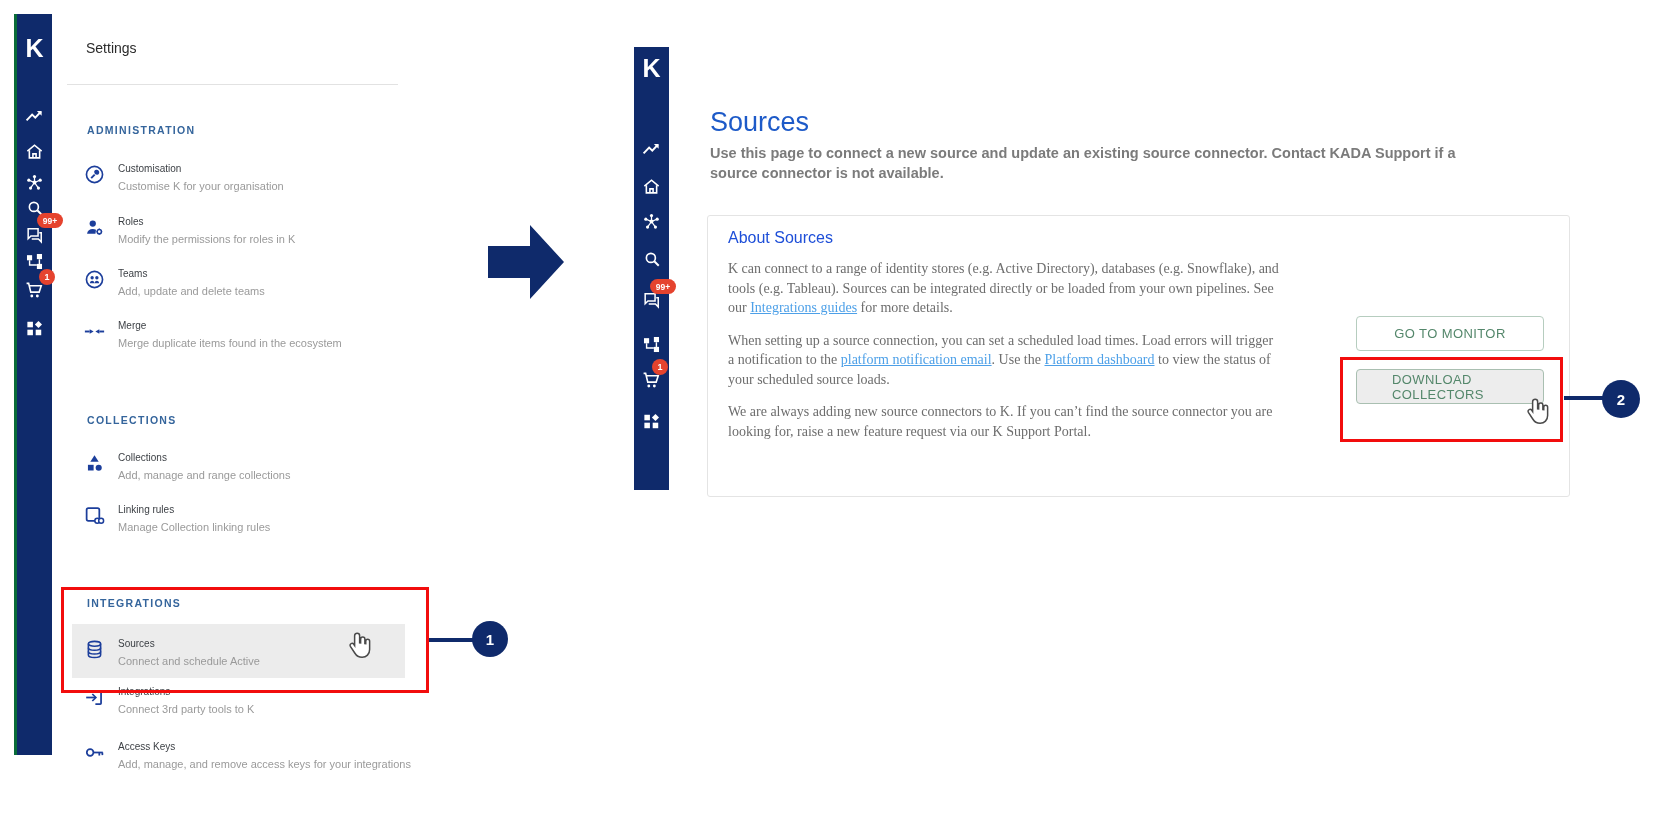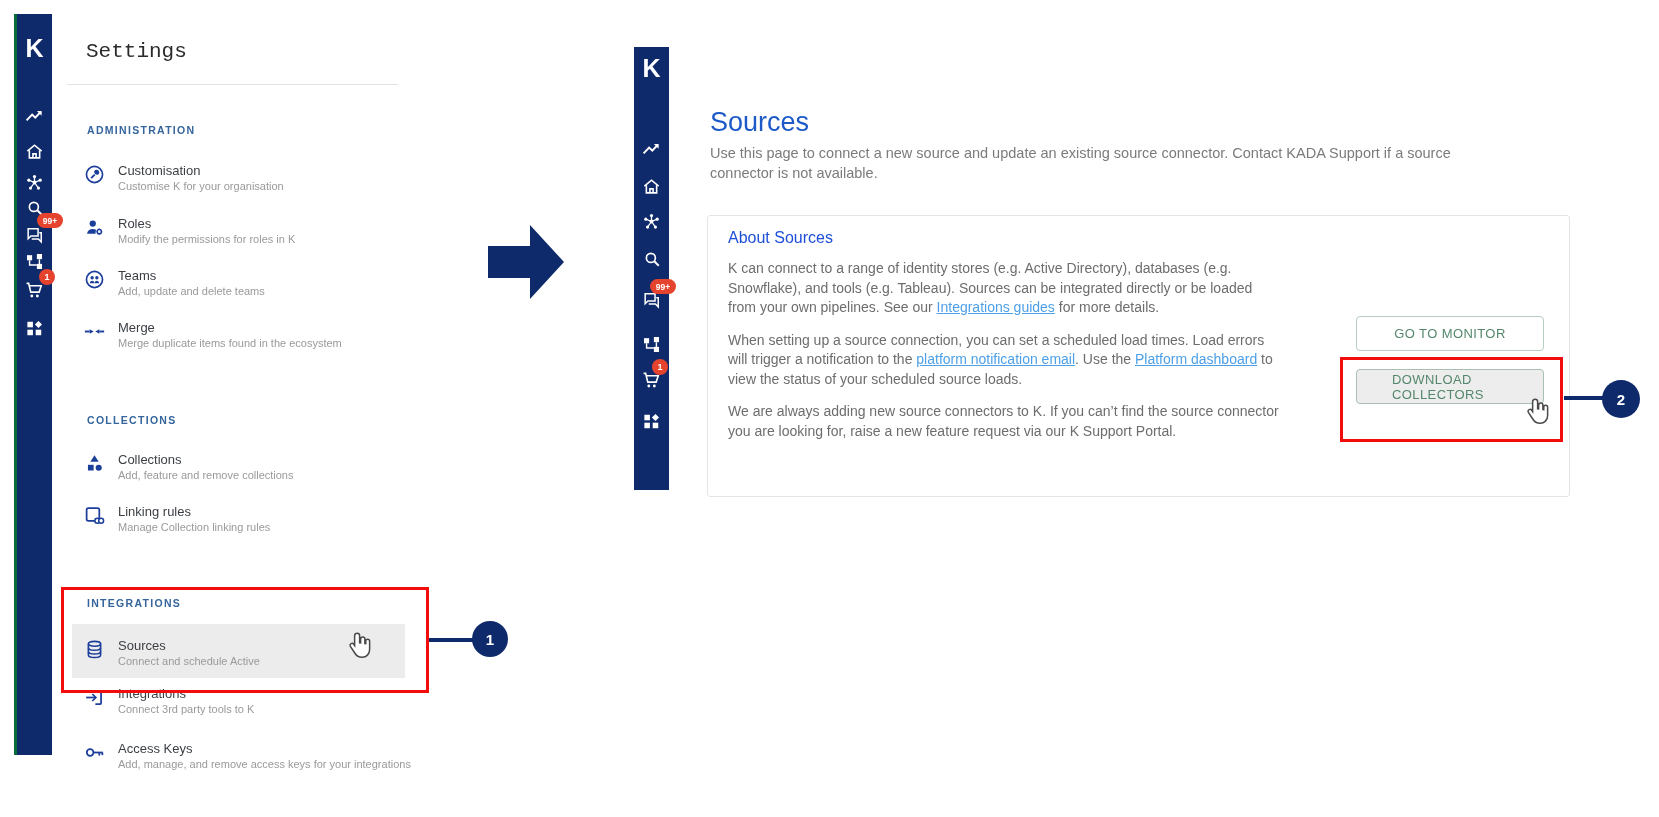--- a/index.html
+++ b/index.html
@@ -7,36 +7,36 @@
   
   .sidebar{position:absolute;background:#0f2a6b;box-sizing:border-box;}
   .sidebar.greenedge{border-left:3px solid #0a6c38;}
   .klogo{position:absolute;left:50%;transform:translateX(-50%);color:#fff;font-size:25px;font-weight:700;line-height:1;}
   .sbicon{position:absolute;left:50%;transform:translateX(-50%);width:20px;height:20px;display:flex;align-items:center;justify-content:center;cursor:pointer;}
   .sbicon svg{display:block;}
   .badge{position:absolute;background:#e5432e;color:#fff;font-weight:700;border-radius:9px;display:flex;align-items:center;justify-content:center;z-index:3;}
   .badge.pill{width:26px;height:15px;font-size:8.5px;}
   .badge.dot{width:16px;height:16px;font-size:9px;border-radius:50%;}
   
-  .settings-title{position:absolute;font-size:21px;color:#2b2b2b;font-family:Liberation Mono, monospace;}
+  .settings-title{position:absolute;font-size:14px;color:#2b2b2b;}
   .divider{position:absolute;height:1px;background:#e2e2e2;}
   .sec-label{position:absolute;font-size:10.5px;font-weight:700;letter-spacing:1.3px;color:#35659c;}
   .nav-item{position:absolute;width:333px;cursor:pointer;}
   .nav-icon{position:absolute;left:0;top:1px;width:21px;height:21px;}
-  .nav-title{position:absolute;left:34px;top:0;font-size:13px;color:#3b3f44;white-space:nowrap;}
+  .nav-title{position:absolute;left:34px;top:0;font-size:10px;color:#3b3f44;white-space:nowrap;}
   .nav-sub{position:absolute;left:34px;top:17px;font-size:11px;color:#9a9a9a;white-space:nowrap;}
   .row-highlight{position:absolute;background:#ececec;}
   
   .redbox{position:absolute;border:3px solid #f20d0d;box-sizing:border-box;z-index:5;pointer-events:none;}
   .connector{position:absolute;height:4px;background:#0f2a6b;z-index:5;}
   .callout{position:absolute;background:#0f2a6b;border-radius:50%;color:#fff;font-weight:700;display:flex;align-items:center;justify-content:center;z-index:6;}
   .cursor{position:absolute;z-index:7;}
   
   .page-title{position:absolute;font-size:27px;color:#1d5ac8;}
-  .page-desc{position:absolute;font-size:14.5px;line-height:20px;color:#7b7b7b;}
+  .page-desc{position:absolute;font-size:14.5px;line-height:20px;color:#7b7b7b;font-weight:bold;}
   .card{position:absolute;background:#fff;border:1px solid #e4e4e4;border-radius:3px;box-sizing:border-box;}
   .card-title{position:absolute;font-size:16px;color:#1d4ed8;}
   .card-body{position:absolute;font-size:14px;line-height:19.5px;color:#6d6d6d;}
   .card-body p{margin:0 0 13px 0;}
   .card-body a{color:#4da0e8;text-decoration:underline;cursor:pointer;}
   .btn{position:absolute;width:188px;display:flex;align-items:center;justify-content:center;font-size:13px;font-weight:500;letter-spacing:.4px;border-radius:4px;box-sizing:border-box;cursor:pointer;}
   .btn.primary{height:33px;background:#1cd264;color:#0e6e3c;border:none;}
   .btn.outline{height:35px;background:#fff;border:1px solid #b6cdbf;color:#54876b;}
   .btn.hovered{height:35px;background:#ededed;border:1px solid #a9bfb1;color:#54876b;padding-left:35px;}
   .arrow-shape{position:absolute;z-index:2;}
@@ -189,21 +189,21 @@
 
   <div class="nav-item" style="left:84px;top:452px;">
     <span class="nav-icon">
       <svg width="21" height="21" viewBox="0 0 24 24">
           <polygon points="12,2.5 16.8,10 7.2,10" fill="#1c3e9b"></polygon>
           <rect x="4.5" y="13.5" width="6.5" height="6.5" fill="#1c3e9b"></rect>
           <circle cx="16.8" cy="16.8" r="3.5" fill="#1c3e9b"></circle>
         </svg>
     </span>
     <span class="nav-title">Collections</span>
-    <span class="nav-sub">Add, feature and remove collections</span>
+    <span class="nav-sub">Add, manage and range collections</span>
   </div>
 
   <div class="nav-item" style="left:84px;top:504px;">
     <span class="nav-icon">
       <svg width="21" height="21" viewBox="0 0 24 24">
           <rect x="3" y="3.5" width="14.5" height="14.5" rx="2" fill="none" stroke="#1c3e9b" stroke-width="2"></rect>
           <circle cx="15.2" cy="18" r="2.8" fill="#fff" stroke="#1c3e9b" stroke-width="1.7"></circle>
           <circle cx="19.6" cy="18" r="2.8" fill="#fff" stroke="#1c3e9b" stroke-width="1.7"></circle>
         </svg>
     </span>
@@ -343,21 +343,21 @@
           </g>
         </svg>
     </div>
   </div>
 
   <div class="page-title" style="left:710px;top:107px;">Sources</div>
   <div class="page-desc" style="left:710px;top:143px;width:778px;">Use this page to connect a new source and update an existing source connector. Contact KADA Support if a source connector is not available.</div>
 
   <div class="card" style="left:707px;top:215px;width:863px;height:282px;">
     <div class="card-title" style="left:20px;top:13px;">About Sources</div>
-    <div class="card-body" style="left:20px;top:43px;width:552px;">
+    <div class="card-body" style="left:20px;top:43px;width:552px;font-family:Liberation Serif, serif;">
       <p><span>K can connect to a range of identity stores (e.g. Active Directory), databases (e.g. Snowflake), and tools (e.g. Tableau). Sources can be integrated directly or be loaded from your own pipelines. See our </span><a>Integrations guides</a><span> for more details.</span></p>
       <p><span>When setting up a source connection, you can set a scheduled load times. Load errors will trigger a notification to the </span><a>platform notification email</a><span>. Use the </span><a>Platform dashboard</a><span> to view the status of your scheduled source loads.</span></p>
       <p>We are always adding new source connectors to K. If you can’t find the source connector you are looking for, raise a new feature request via our K Support Portal.</p>
     </div>
     <div class="btn outline" style="left:648px;top:100px;">GO TO MONITOR</div>
     <div class="btn hovered" style="left:648px;top:153px;">DOWNLOAD COLLECTORS</div>
   </div>
 
   <div class="redbox" style="left:1340px;top:357px;width:223px;height:85px;"></div>
   <div class="connector" style="left:1564px;top:396px;width:42px;"></div>

